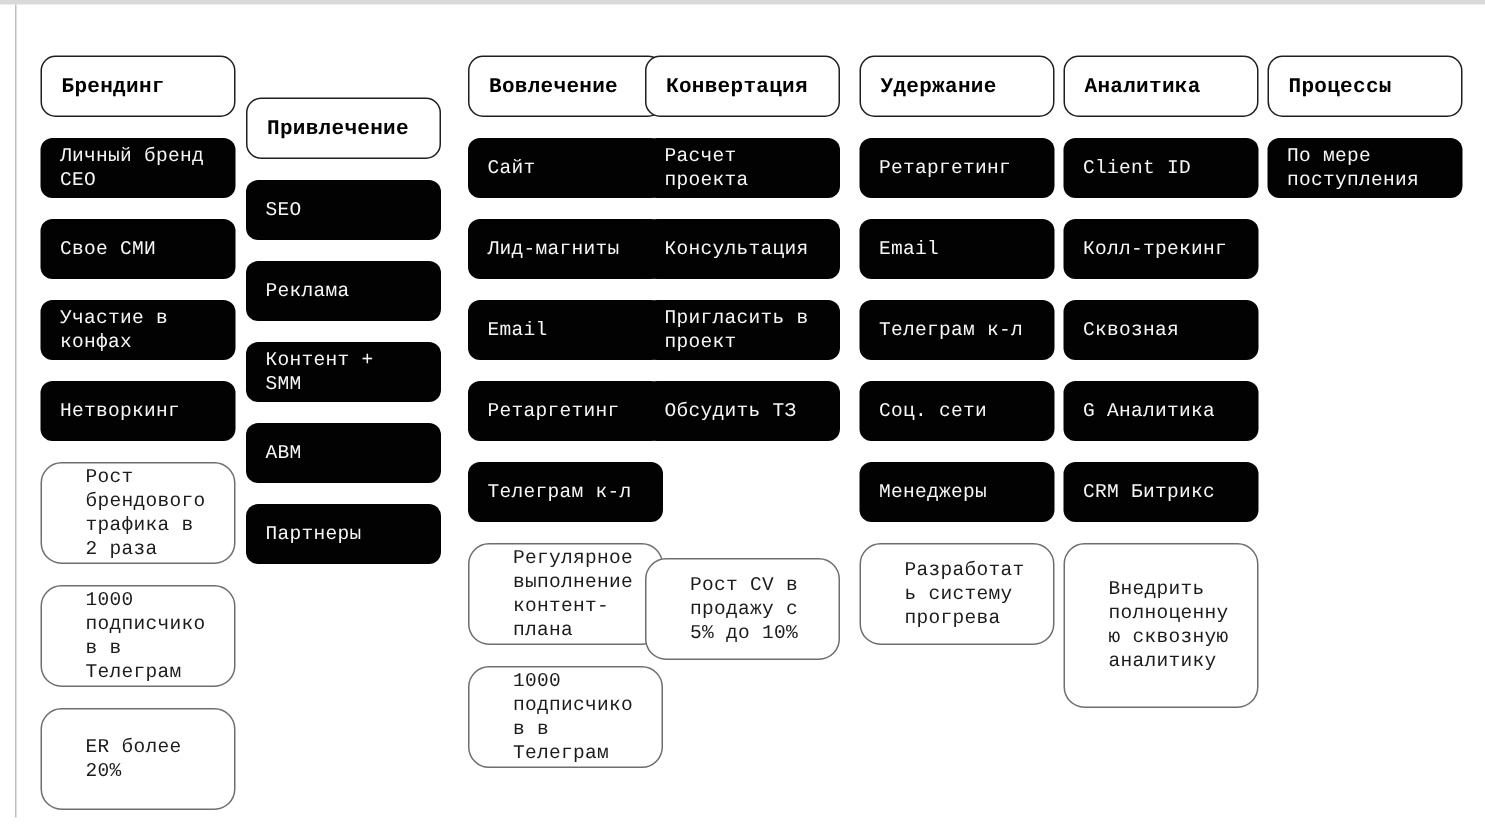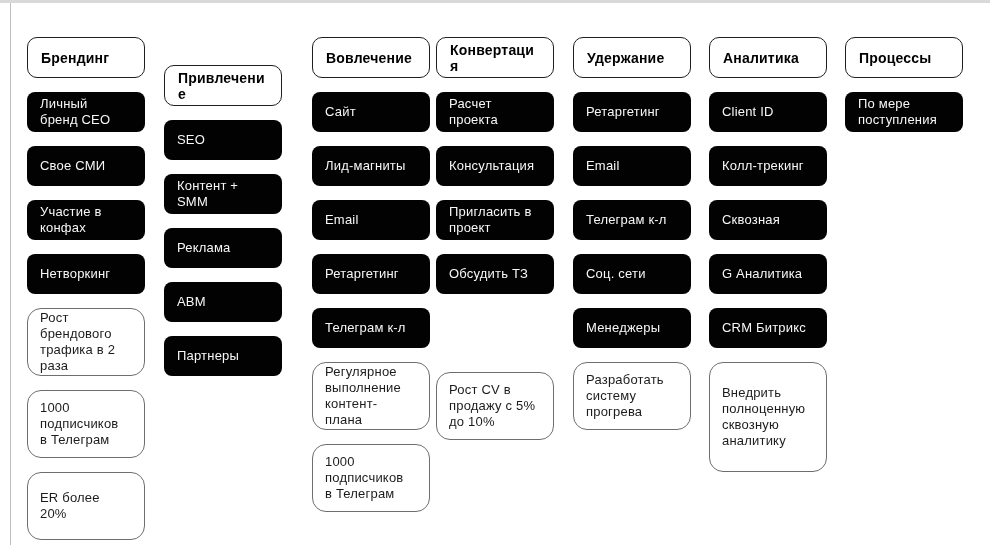--- a/index.html
+++ b/index.html
@@ -9,43 +9,43 @@
   .frame-top { position:absolute; left:0; top:0; width:990px; height:3px;
                background:#d9d9d9; }
   .frame-left { position:absolute; left:10px; top:3px; width:1px; height:542px;
                 background:#bfbfbf; }
 
   .board { position:absolute; left:0; top:0; width:990px; height:559px; }
 
   .col { position:absolute; top:37px; width:118px;
          display:flex; flex-direction:column; gap:14px; }
 
-  .card { width:118px; display:flex; align-items:center;
+  .card { width:130px; display:flex; align-items:center;
           font-size:13px; line-height:16px; letter-spacing:0.2px;
-          overflow-wrap:break-word; word-break:break-word; }
+          overflow-wrap:break-word; word-break:break-word;font-family:Liberation Mono, monospace; }
   .card > span { display:block; width:100%; }
 
   .hdr { height:41px; background:#ffffff; border:1.5px solid #1f1f1f;
          border-radius:10px; font-weight:bold; font-size:14px;
          padding:0 12px 0 13px; color:#000000; }
 
   .blk { height:40px; background:#020202; color:#f7f7f7;
          border-radius:8px; padding:0 17px 0 13px; }
 
   .wht { height:68px; background:#ffffff; border:1px solid #6e6e6e;
-         border-radius:14px; color:#1c1c1c; padding:0 16px 0 12px; }
+         border-radius:14px; color:#1c1c1c; padding:0 16px 0 29px; }
 
   .wht.tall { height:110px; }
 
   .push { margin-top:64px; }
 
   .c1 { left:27px; }
   .c2 { left:164px;margin-top:28px; }
   .c3 { left:312px; }
-  .c4 { left:436px; }
+  .c4 { left:436px;align-items:center; }
   .c5 { left:573px; }
   .c6 { left:709px; }
   .c7 { left:845px; }
 </style>
 </head>
 <body>
 
 <div class="frame-top"></div>
 <div class="frame-left"></div>
 
@@ -79,24 +79,24 @@
   </div>
 
   <div class="col c2">
     <div class="card hdr">
         <span>Привлечение</span>
       </div>
     <div class="card blk">
         <span>SEO</span>
       </div>
     <div class="card blk">
+        <span>Реклама</span>
+      </div>
+    <div class="card blk">
         <span>Контент + SMM</span>
-      </div>
-    <div class="card blk">
-        <span>Реклама</span>
       </div>
     <div class="card blk">
         <span>ABM</span>
       </div>
     <div class="card blk">
         <span>Партнеры</span>
       </div>
   </div>
 
   <div class="col c3">

